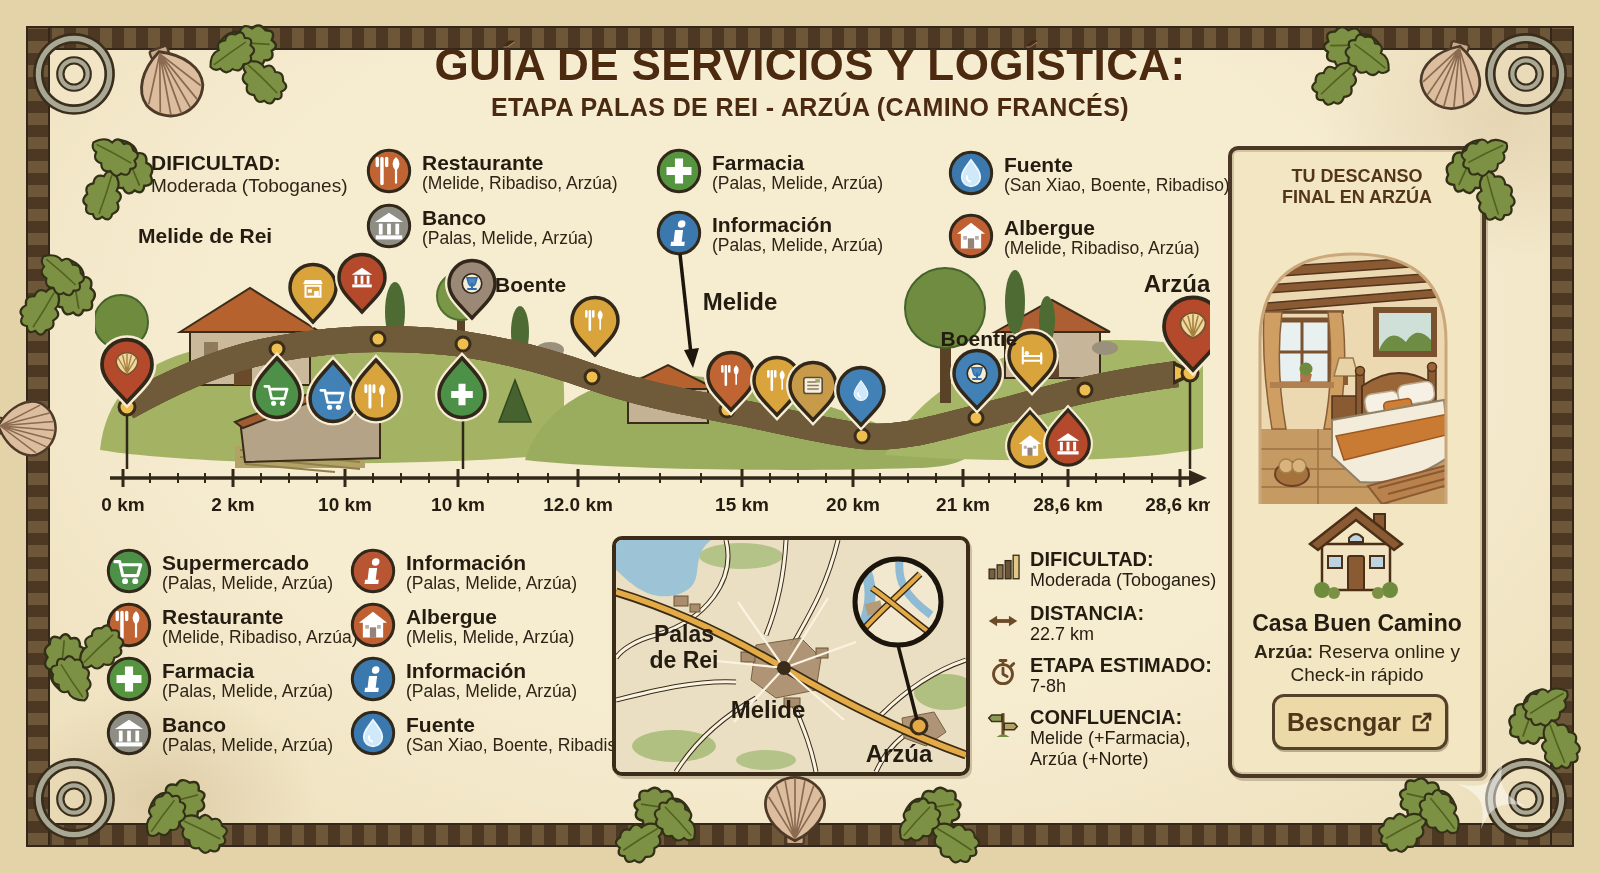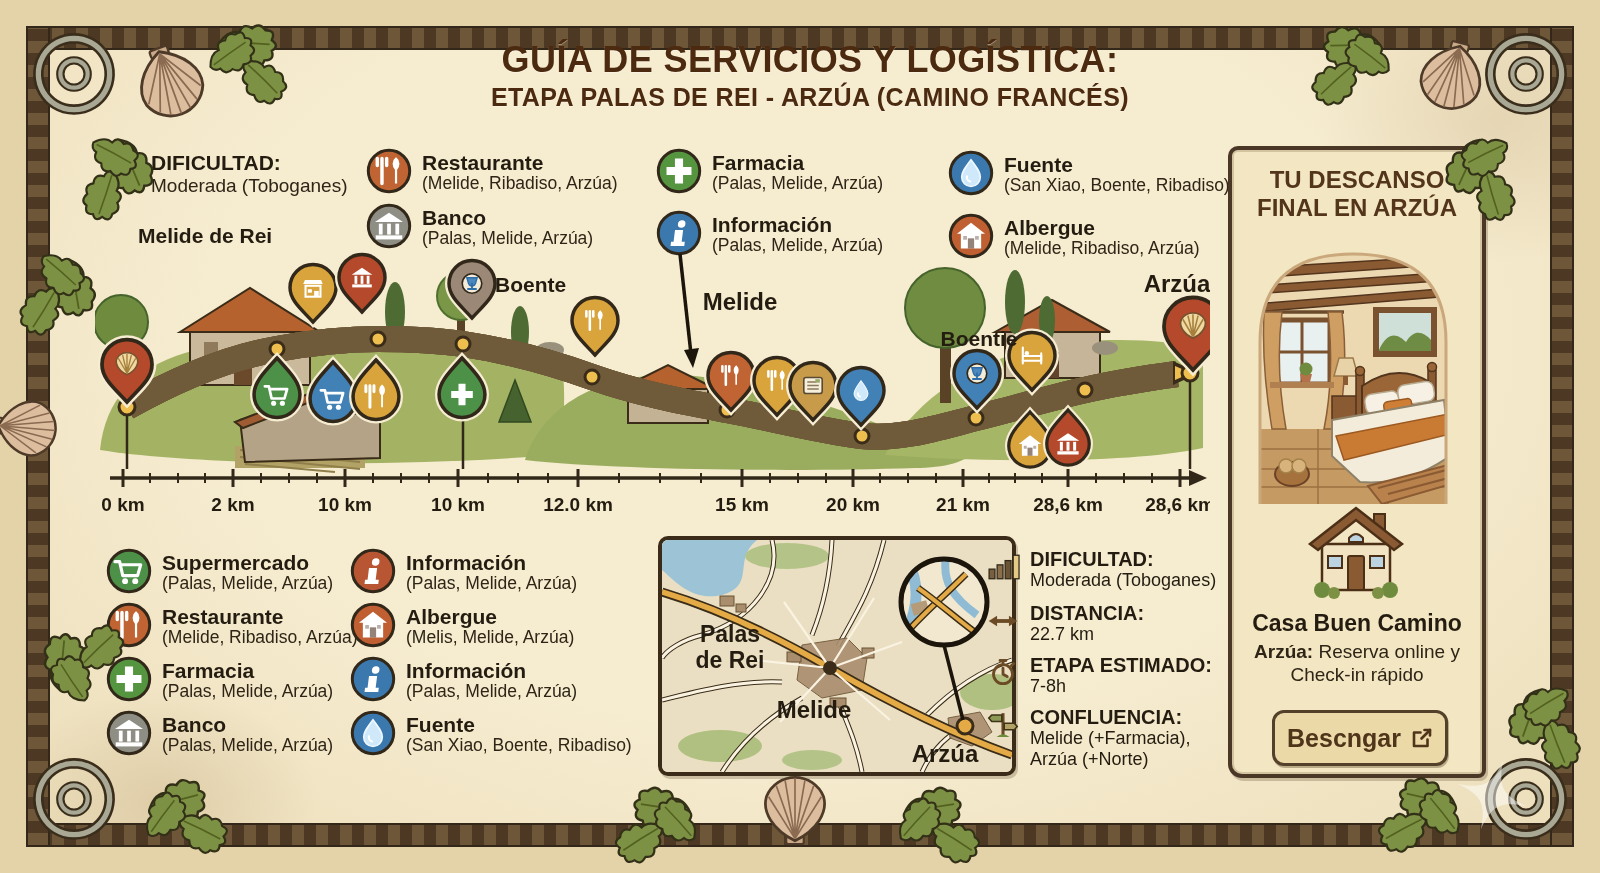--- a/index.html
+++ b/index.html
@@ -11,44 +11,44 @@
           radial-gradient(260px 200px at 96% 10%, rgba(150,110,60,.14), transparent 70%),
           radial-gradient(ellipse at 50% 38%, #f6ecd0 55%, #ecdeba 100%);}
   .bar{position:absolute;z-index:1;border:2px solid #33271a;}
   .bar.h{left:26px;right:26px;height:20px;background:repeating-linear-gradient(90deg,#6e5638 0 12px,#4c3823 12px 24px);}
   .bar.v{top:26px;bottom:26px;width:20px;background:repeating-linear-gradient(0deg,#6e5638 0 12px,#4c3823 12px 24px);}
   .deco{position:absolute;left:0;top:0;z-index:3;pointer-events:none;}
   .content{position:absolute;inset:0;z-index:2;}
   .abs{position:absolute;}
   .title{color:#4c2a10;text-align:center;font-weight:bold;letter-spacing:.4px;line-height:1.22;
          text-shadow:0 1px 0 rgba(255,255,255,.35);}
-  .t1{font-size:36px;} .t2{font-size:25px;}
+  .t1{font-size:44px;} .t2{font-size:25px;}
   .legend-item{position:absolute;display:flex;gap:10px;align-items:flex-end;width:300px;}
   .ci{width:46px;height:46px;flex:0 0 auto;}
   .ll{font-weight:bold;font-size:21px;line-height:1.08;color:#241c10;}
   .ld{font-size:17.5px;line-height:1.12;color:#2e2517;}
   .place-label{font-weight:bold;font-size:21px;color:#241c10;}
   .stat-row{position:absolute;display:flex;gap:8px;width:235px;}
   .stat-ic{width:38px;height:38px;flex:0 0 auto;}
   .sl{font-weight:bold;font-size:20px;line-height:1.1;color:#241c10;}
   .sv{font-size:18px;line-height:1.15;color:#241c10;}
   .sv b{font-weight:normal;}
   .map-box{position:absolute;left:612px;top:536px;width:350px;height:232px;border:4px solid #3a2c18;
-           border-radius:10px;background:#eadfc2;overflow:hidden;box-shadow:2px 3px 0 rgba(80,60,30,.25);margin-left:46px;}
+           border-radius:10px;background:#eadfc2;overflow:hidden;box-shadow:2px 3px 0 rgba(80,60,30,.25);}
   .panel{position:absolute;left:1228px;top:146px;width:250px;height:624px;background:#f3e6c2;
          border:4px solid #4a3726;border-radius:10px 14px 8px 14px;
          box-shadow:0 0 0 2px rgba(120,92,56,.25) inset, 2px 3px 0 rgba(80,60,30,.25);}
   .panel-title{position:absolute;left:0;top:16px;width:100%;text-align:center;font-weight:bold;
-               font-size:24px;line-height:1.18;color:#53351b;}
+               font-size:18px;line-height:1.18;color:#53351b;}
   .prop-name{position:absolute;left:0;top:460px;width:100%;text-align:center;font-weight:bold;
              font-size:23px;color:#241c10;}
   .prop-detail{position:absolute;left:0;top:490px;width:100%;text-align:center;font-size:19px;
                line-height:1.22;color:#2e2517;}
   .prop-detail b{font-weight:bold;}
-  .cta{position:absolute;left:40px;top:560px;width:170px;height:50px;background:#ecd9a8;
+  .cta{position:absolute;left:40px;top:544px;width:170px;height:50px;background:#ecd9a8;
        border:3.5px solid #53412a;border-radius:12px;display:flex;align-items:center;justify-content:center;
        gap:10px;font-weight:bold;font-size:25px;color:#4f3519;cursor:pointer;box-shadow:1px 2px 0 rgba(80,60,30,.35);}
   svg text{font-family:"Liberation Sans",sans-serif;}
 </style>
 </head>
 <body>
 
 <div class="stage">
   <div class="paper"></div>
   <div class="bar h" style="top:26px"></div>

